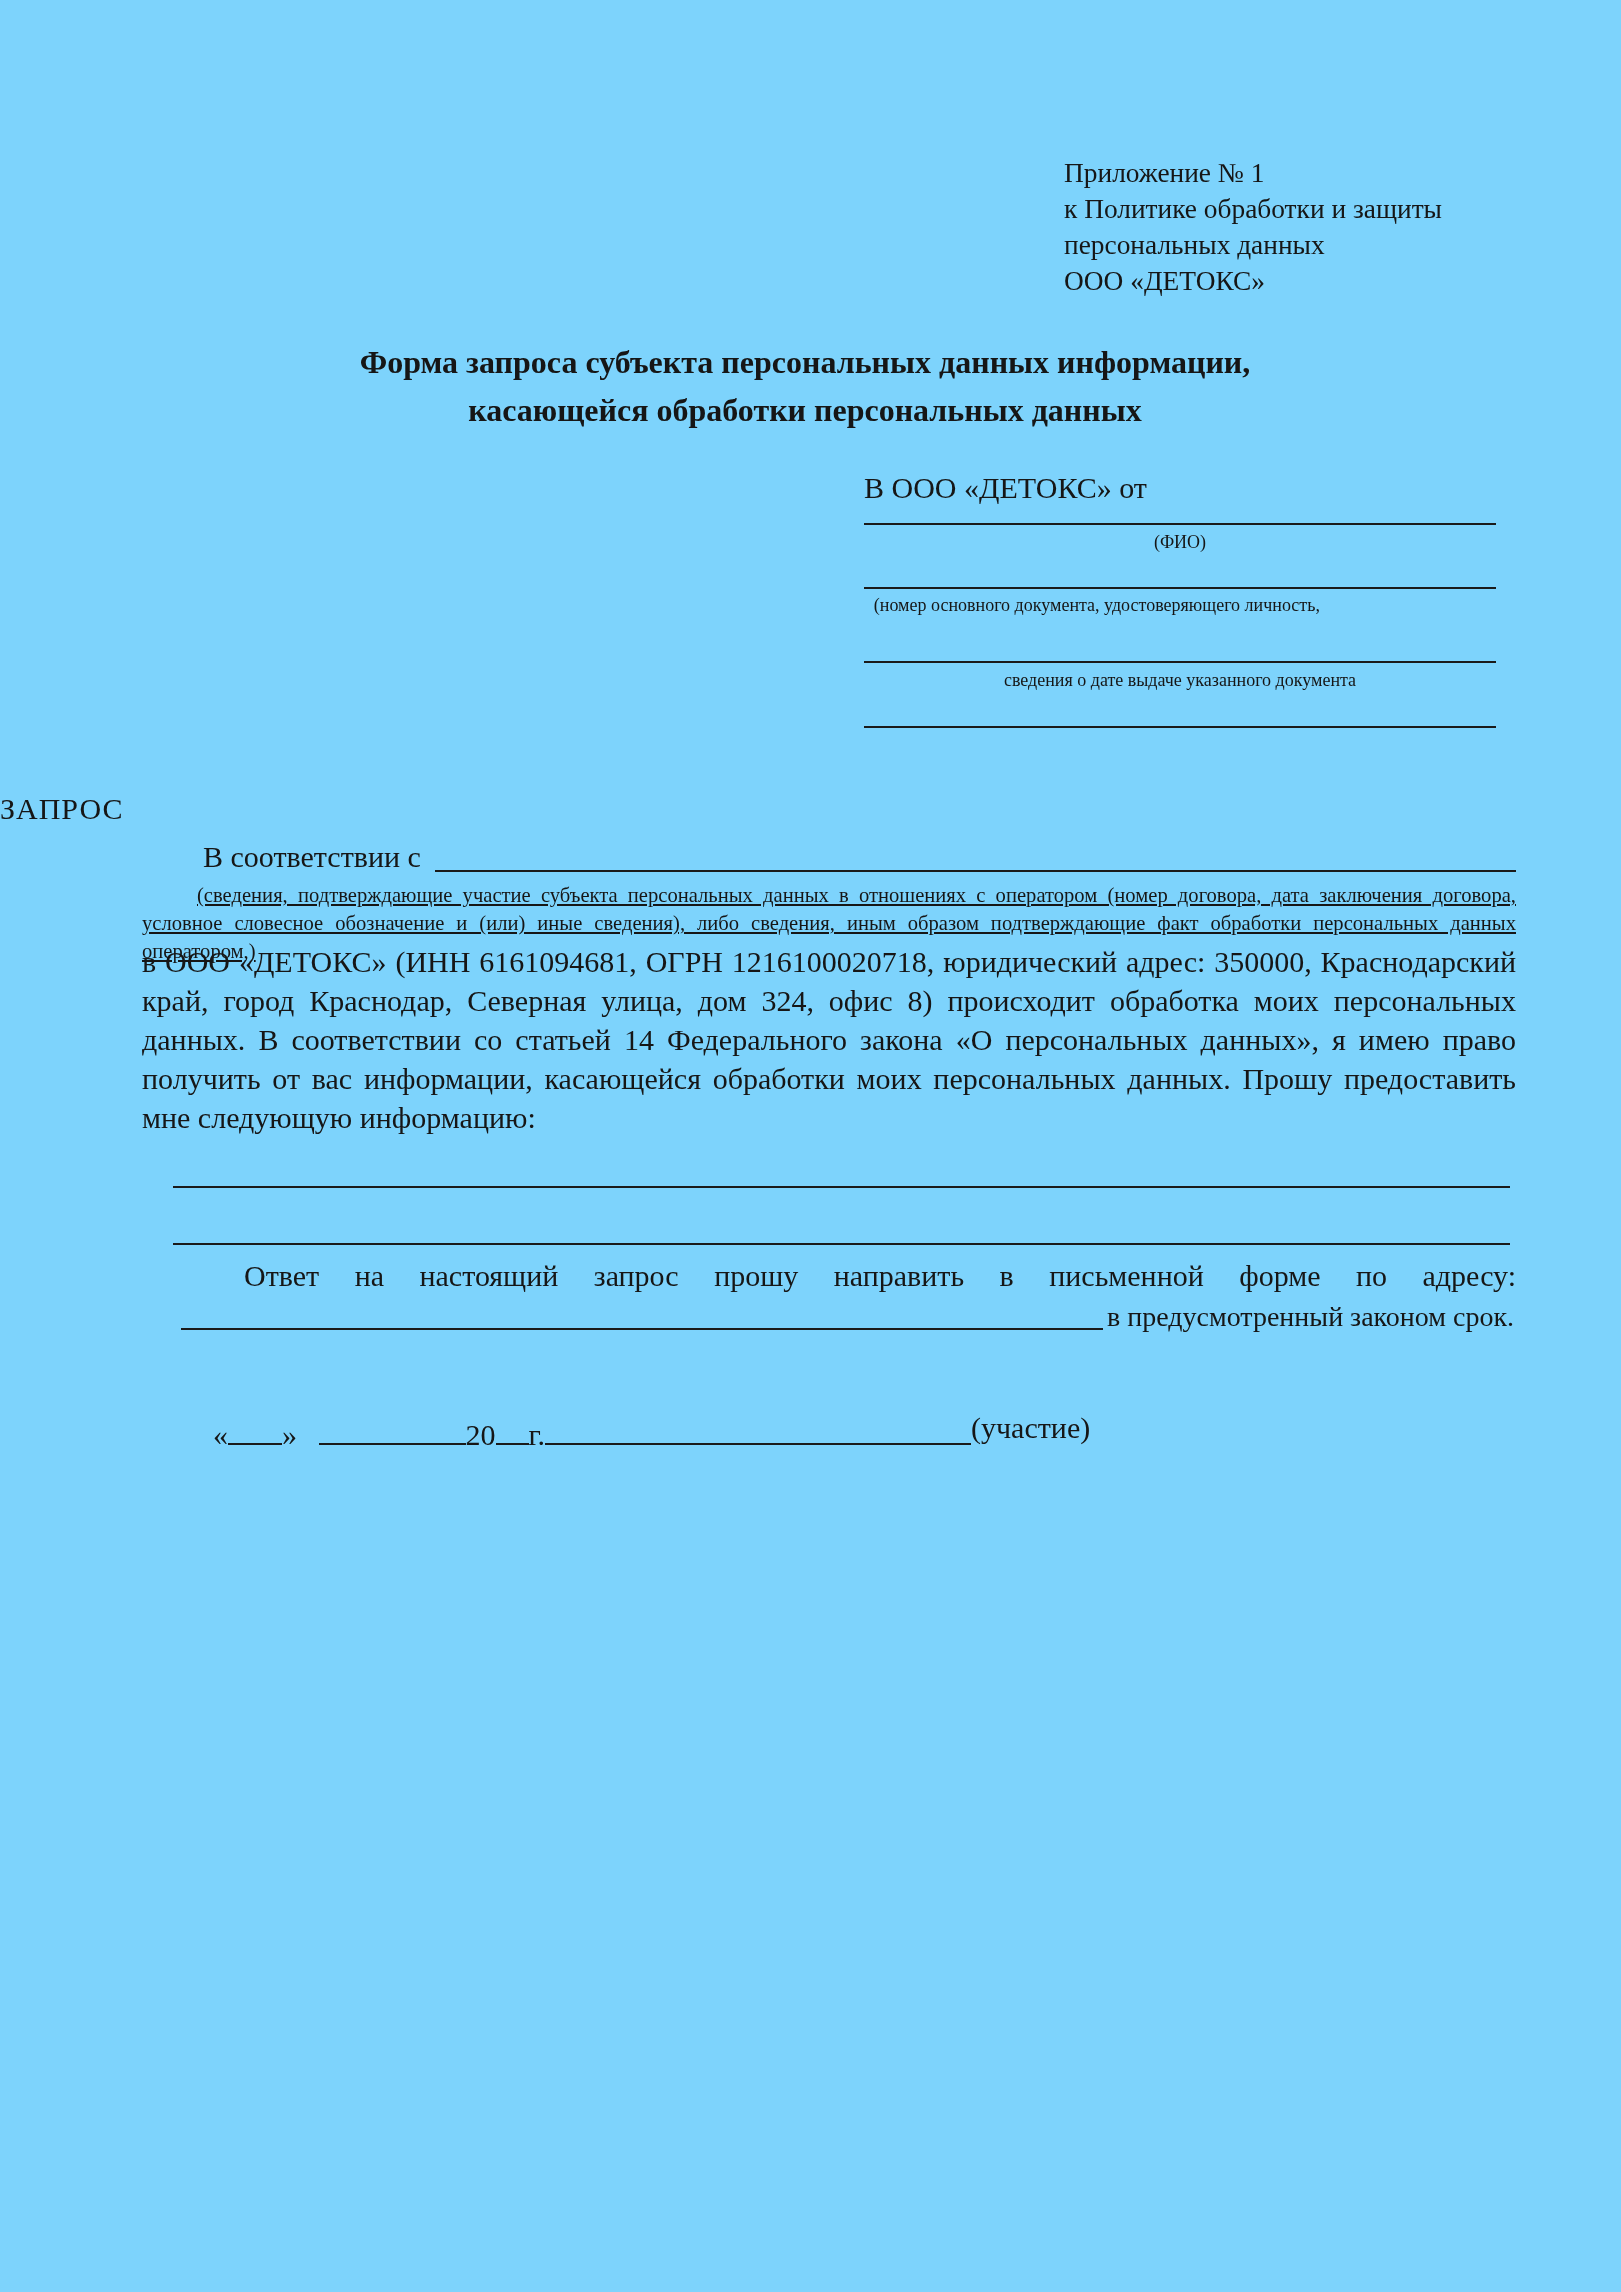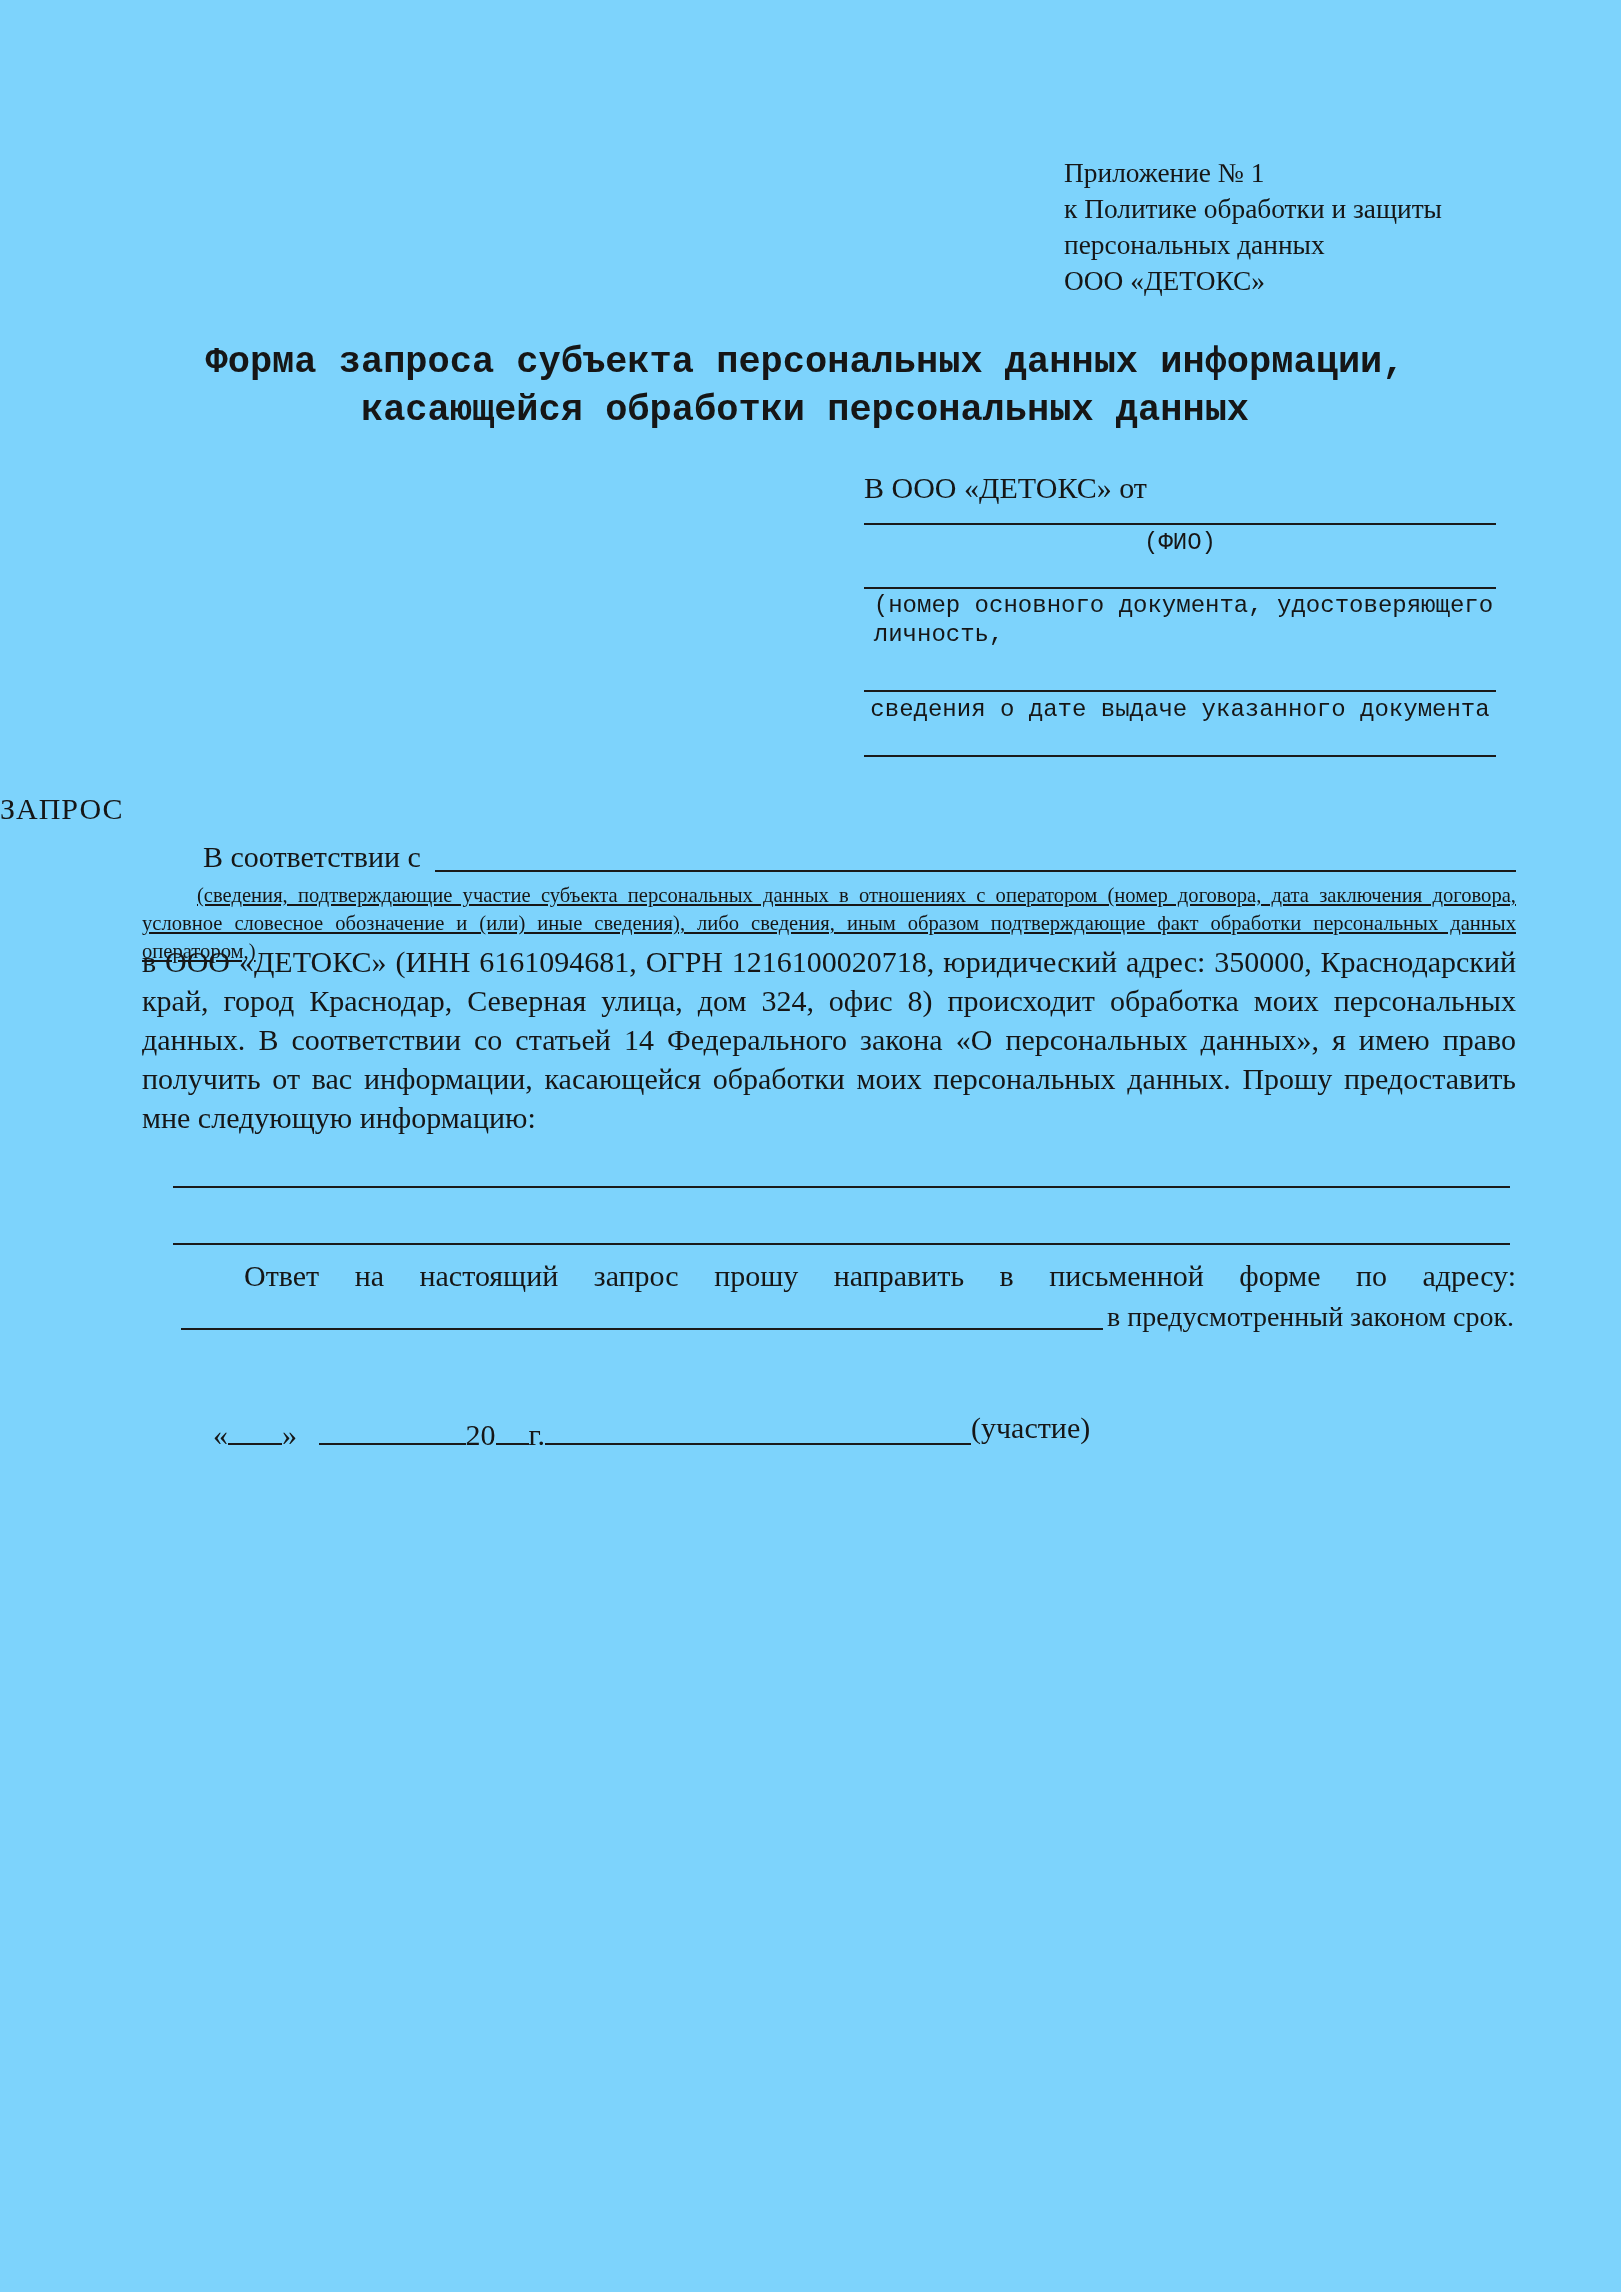--- a/index.html
+++ b/index.html
@@ -9,30 +9,30 @@
     background:#7dd3fc;
     color:#161616;
     font-family:"Liberation Serif","DejaVu Serif",serif;
     overflow:hidden;
   }
 
   
   .header-block { position:absolute; left:1064px; top:155px; font-size:27.4px; line-height:36px; }
 
   
-  .title-block { position:absolute; left:0; top:338px; width:1610px; text-align:center; font-weight:700; font-size:37px; line-height:48px;font-family:Liberation Mono, monospace; }
+  .title-block { position:absolute; left:0; top:338px; width:1610px; text-align:center; font-weight:700; font-size:32px; line-height:48px; }
 
   
   .recipient-block { position:absolute; left:864px; top:468px; width:632px; font-size:30px; line-height:39px; }
   .rule { height:0; border-top:2.9px solid #1a1a1a; }
   .rule.r1 { margin-top:15.7px; }
   .rule.r2 { margin-top:30px; }
   .rule.r3 { margin-top:41px; }
   .rule.r4 { margin-top:31px; }
-  .caption { font-size:24px; line-height:29px; margin-top:2.9px; text-align:center;font-family:Liberation Mono, monospace; }
+  .caption { font-size:18px; line-height:29px; margin-top:2.9px; text-align:center; }
   .caption.left { text-align:left; margin-left:9.8px; }
 
   
   .zapros { position:absolute; left:0; top:792px; width:1621px; text-align:left; font-size:30px; letter-spacing:1px; }
 
   
   .intro-row { position:absolute; left:142px; top:836px; width:1374px; display:flex; font-size:30px; line-height:41px; }
   .intro-indent { width:61px; flex:none; }
   .intro-fill { flex:1; border-bottom:2.9px solid #1a1a1a; margin:0 0 4.9px 13.7px; }
 

